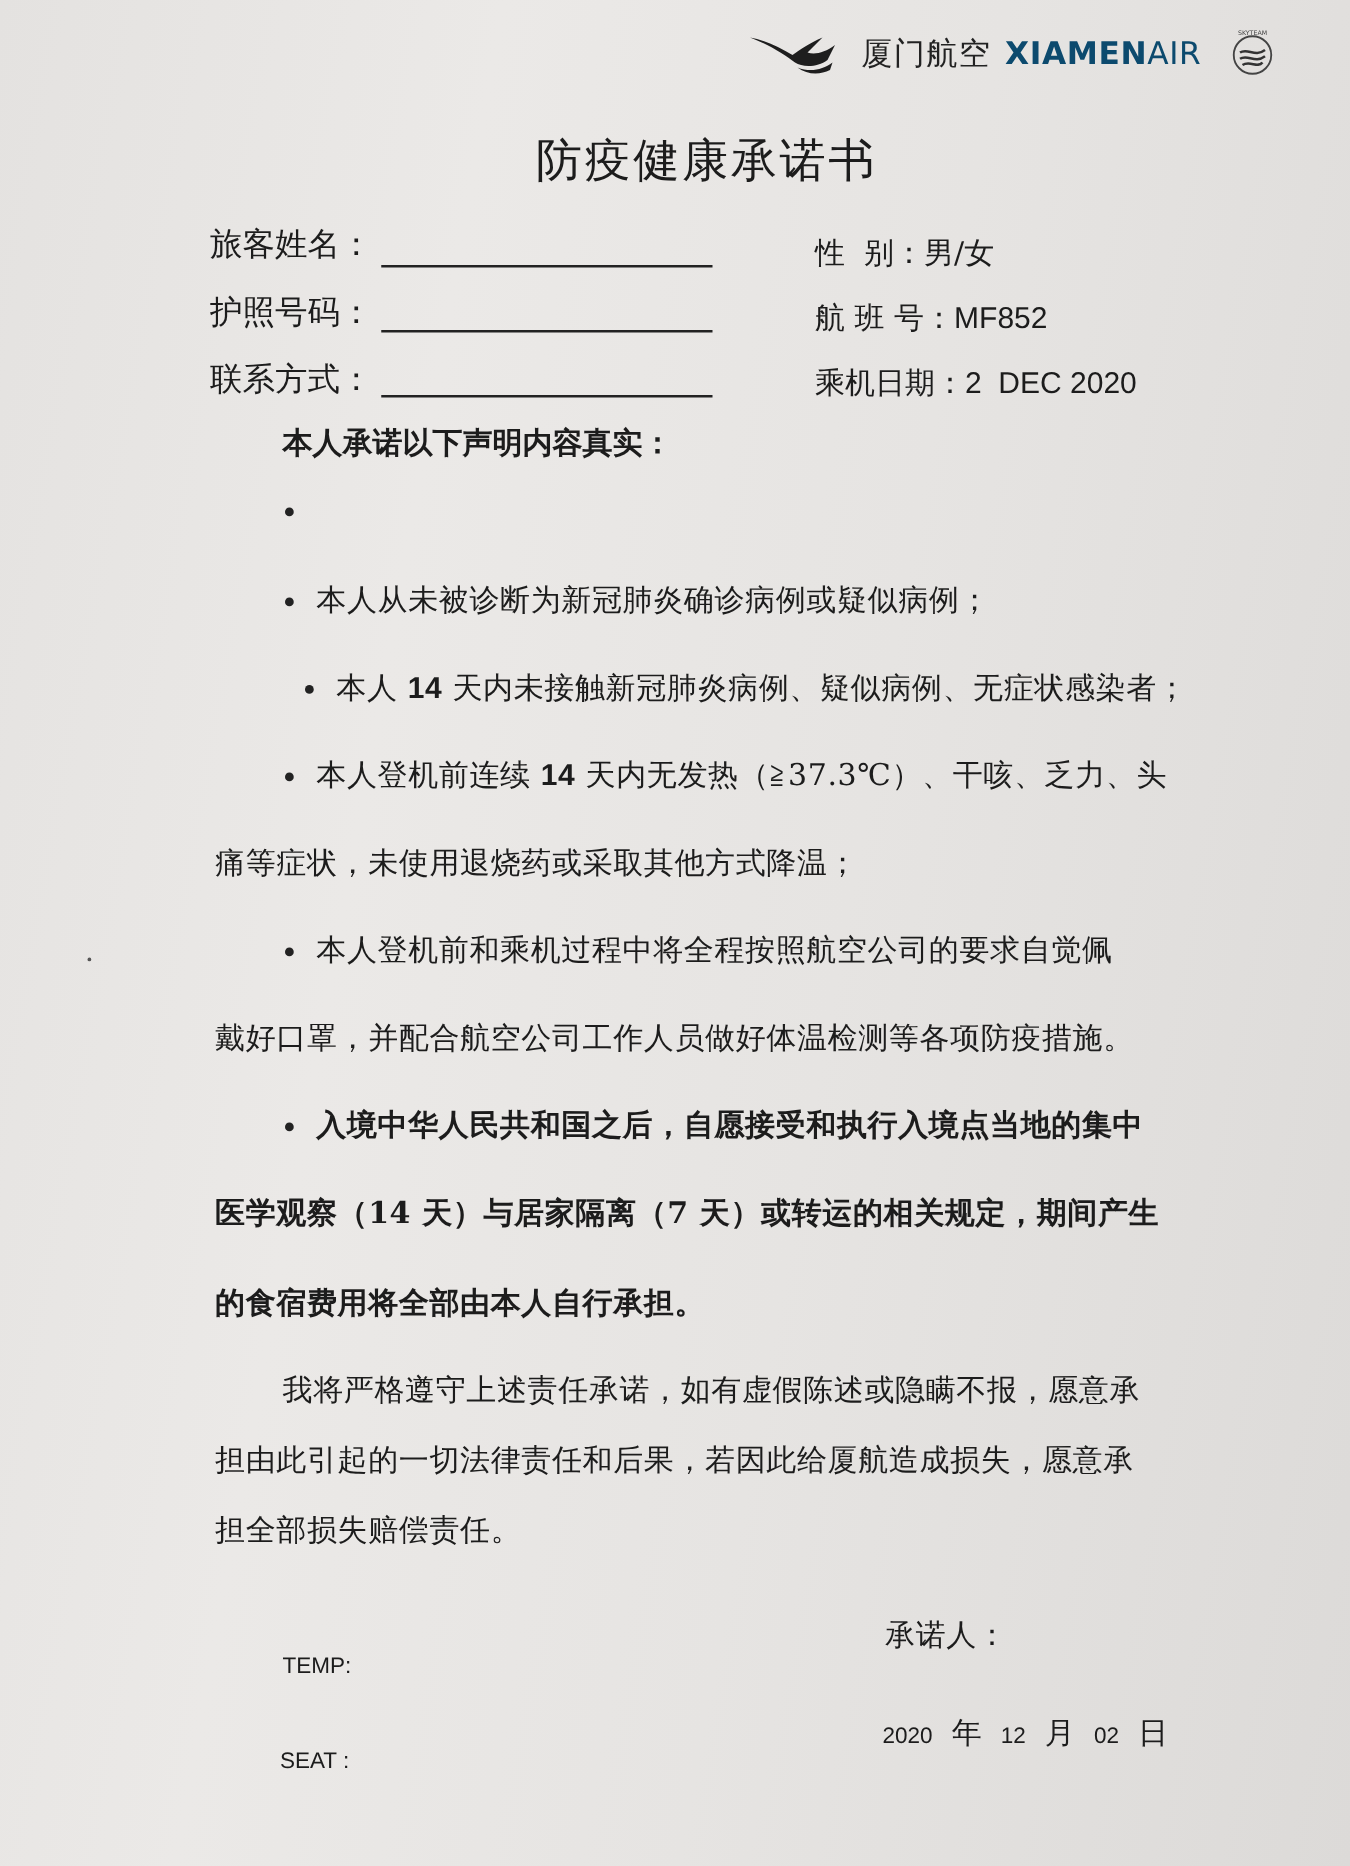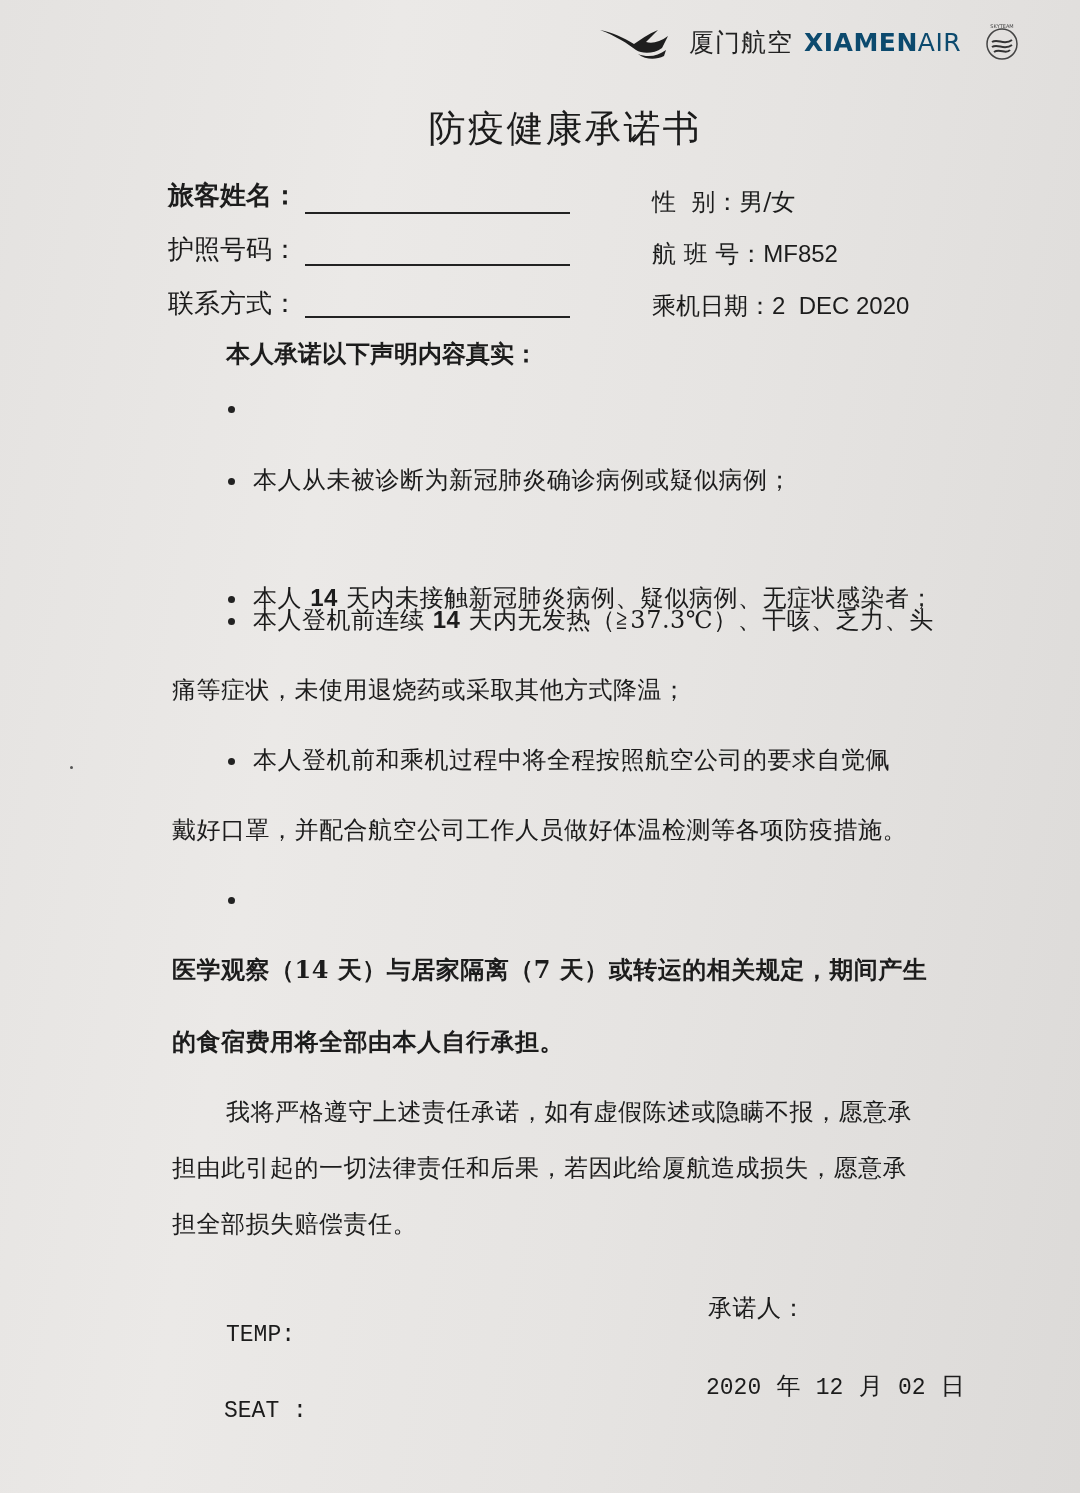--- a/index.html
+++ b/index.html
@@ -16,21 +16,21 @@
   .title{top:104px;left:0;width:1130px;text-align:center;font-size:37px;letter-spacing:2px;}
   .lbl{font-size:26px;}
   .line{position:absolute;height:2px;background:#222;}
   .right{font-size:24px;}
   .right .val{font-family:"Liberation Sans",sans-serif;}
   .intro{top:338px;left:226px;font-size:24px;font-weight:bold;}
   .p{font-size:24px;letter-spacing:0.5px;}
   .p .num{font-family:"Liberation Sans",sans-serif;font-weight:bold;}
   .bullet{display:inline-block;width:7px;height:7px;border-radius:50%;background:#222;margin-right:18px;vertical-align:middle;}
   .bold{font-weight:bold;}
-  .sig{font-family:Liberation Mono, monospace;font-size:23px;}
+  .sig{font-family:Liberation Sans, sans-serif;font-size:18px;}
   .dot{position:absolute;width:3px;height:3px;background:#555;border-radius:50%;}
 </style>
 </head>
 <body>
 
 <div class="abs logo">
   <svg class="bird" viewBox="0 0 72 36">
     <path d="M2 6 C18 12,30 20,38 26 C44 30,56 30,64 24 L70 12 C62 18,54 20,48 18 L60 6 C50 10,42 16,36 20 C26 14,14 8,2 6 Z" fill="#1e1e1e"></path>
     <path d="M40 30 C50 34,60 32,68 26 L66 32 C58 36,48 36,40 30 Z" fill="#1e1e1e"></path>
   </svg>
@@ -38,21 +38,21 @@
   <span class="en"><b>XIAMEN</b><span>AIR</span></span>
   <svg class="skyteam" viewBox="0 0 40 40">
     <circle cx="20" cy="22" r="15" fill="none" stroke="#444" stroke-width="1.5"></circle>
     <path d="M10 20 C16 16,22 24,30 18 M10 25 C16 21,22 29,30 23 M12 30 C18 26,24 33,28 28" stroke="#333" stroke-width="2" fill="none"></path>
     <text x="20" y="6" font-size="5" text-anchor="middle" fill="#444" font-family="DejaVu Sans, sans-serif">SKYTEAM</text>
   </svg>
 </div>
 
 <div class="abs title">防疫健康承诺书</div>
 
-<div class="abs lbl" style="top:178px;left:168px;font-weight:bold;">旅客姓名：</div>
+<div class="abs lbl" style="top:178px;left:168px;">旅客姓名：</div>
 <div class="line" style="top:212px;left:305px;width:265px;"></div>
 <div class="abs lbl" style="top:232px;left:168px;">护照号码：</div>
 <div class="line" style="top:264px;left:305px;width:265px;"></div>
 <div class="abs lbl" style="top:286px;left:168px;">联系方式：</div>
 <div class="line" style="top:316px;left:305px;width:265px;"></div>
 
 <div class="abs right" style="top:186px;left:652px;">
   <span style="white-space:pre;">性  别：</span><span>男/女</span>
 </div>
 <div class="abs right" style="top:238px;left:652px;">
@@ -63,35 +63,35 @@
 </div>
 
 <div class="abs intro">本人承诺以下声明内容真实：</div>
 
 <div class="abs p" style="top:394px;left:228px;">
   <span class="bullet"></span>
 </div>
 <div class="abs p" style="top:464px;left:228px;">
   <span class="bullet"></span><span>本人从未被诊断为新冠肺炎确诊病例或疑似病例；</span>
 </div>
-<div class="abs p" style="top:534px;left:228px;margin-top:48px;">
+<div class="abs p" style="top:534px;left:244px;">
   <span class="bullet"></span><span style="white-space:pre;">本人 </span><span class="num">14</span><span> 天内未接触新冠肺炎病例、疑似病例、无症状感染者；</span>
 </div>
 <div class="abs p" style="top:604px;left:228px;">
   <span class="bullet"></span><span style="white-space:pre;">本人登机前连续 </span><span class="num">14</span><span> 天内无发热（≧37.3℃）、干咳、乏力、头</span>
 </div>
 <div class="abs p" style="top:674px;left:172px;">痛等症状，未使用退烧药或采取其他方式降温；</div>
 
 <div class="abs p" style="top:744px;left:228px;">
   <span class="bullet"></span><span>本人登机前和乘机过程中将全程按照航空公司的要求自觉佩</span>
 </div>
 <div class="abs p" style="top:814px;left:172px;">戴好口罩，并配合航空公司工作人员做好体温检测等各项防疫措施。</div>
 
 <div class="abs p bold" style="top:884px;left:228px;">
-  <span class="bullet"></span>
+  <span class="bullet"></span><span>入境中华人民共和国之后，自愿接受和执行入境点当地的集中</span>
 </div>
 <div class="abs p bold" style="top:954px;left:172px;">医学观察（14 天）与居家隔离（7 天）或转运的相关规定，期间产生</div>
 <div class="abs p bold" style="top:1026px;left:172px;">的食宿费用将全部由本人自行承担。</div>
 
 <div class="abs p" style="top:1096px;left:226px;">我将严格遵守上述责任承诺，如有虚假陈述或隐瞒不报，愿意承</div>
 <div class="abs p" style="top:1152px;left:172px;font-family:Liberation Serif, serif;">担由此引起的一切法律责任和后果，若因此给厦航造成损失，愿意承</div>
 <div class="abs p" style="top:1208px;left:172px;">担全部损失赔偿责任。</div>
 
 <div class="abs sig" style="top:1322px;left:226px;">TEMP:</div>
 <div class="abs sig" style="top:1398px;left:224px;">SEAT :</div>

